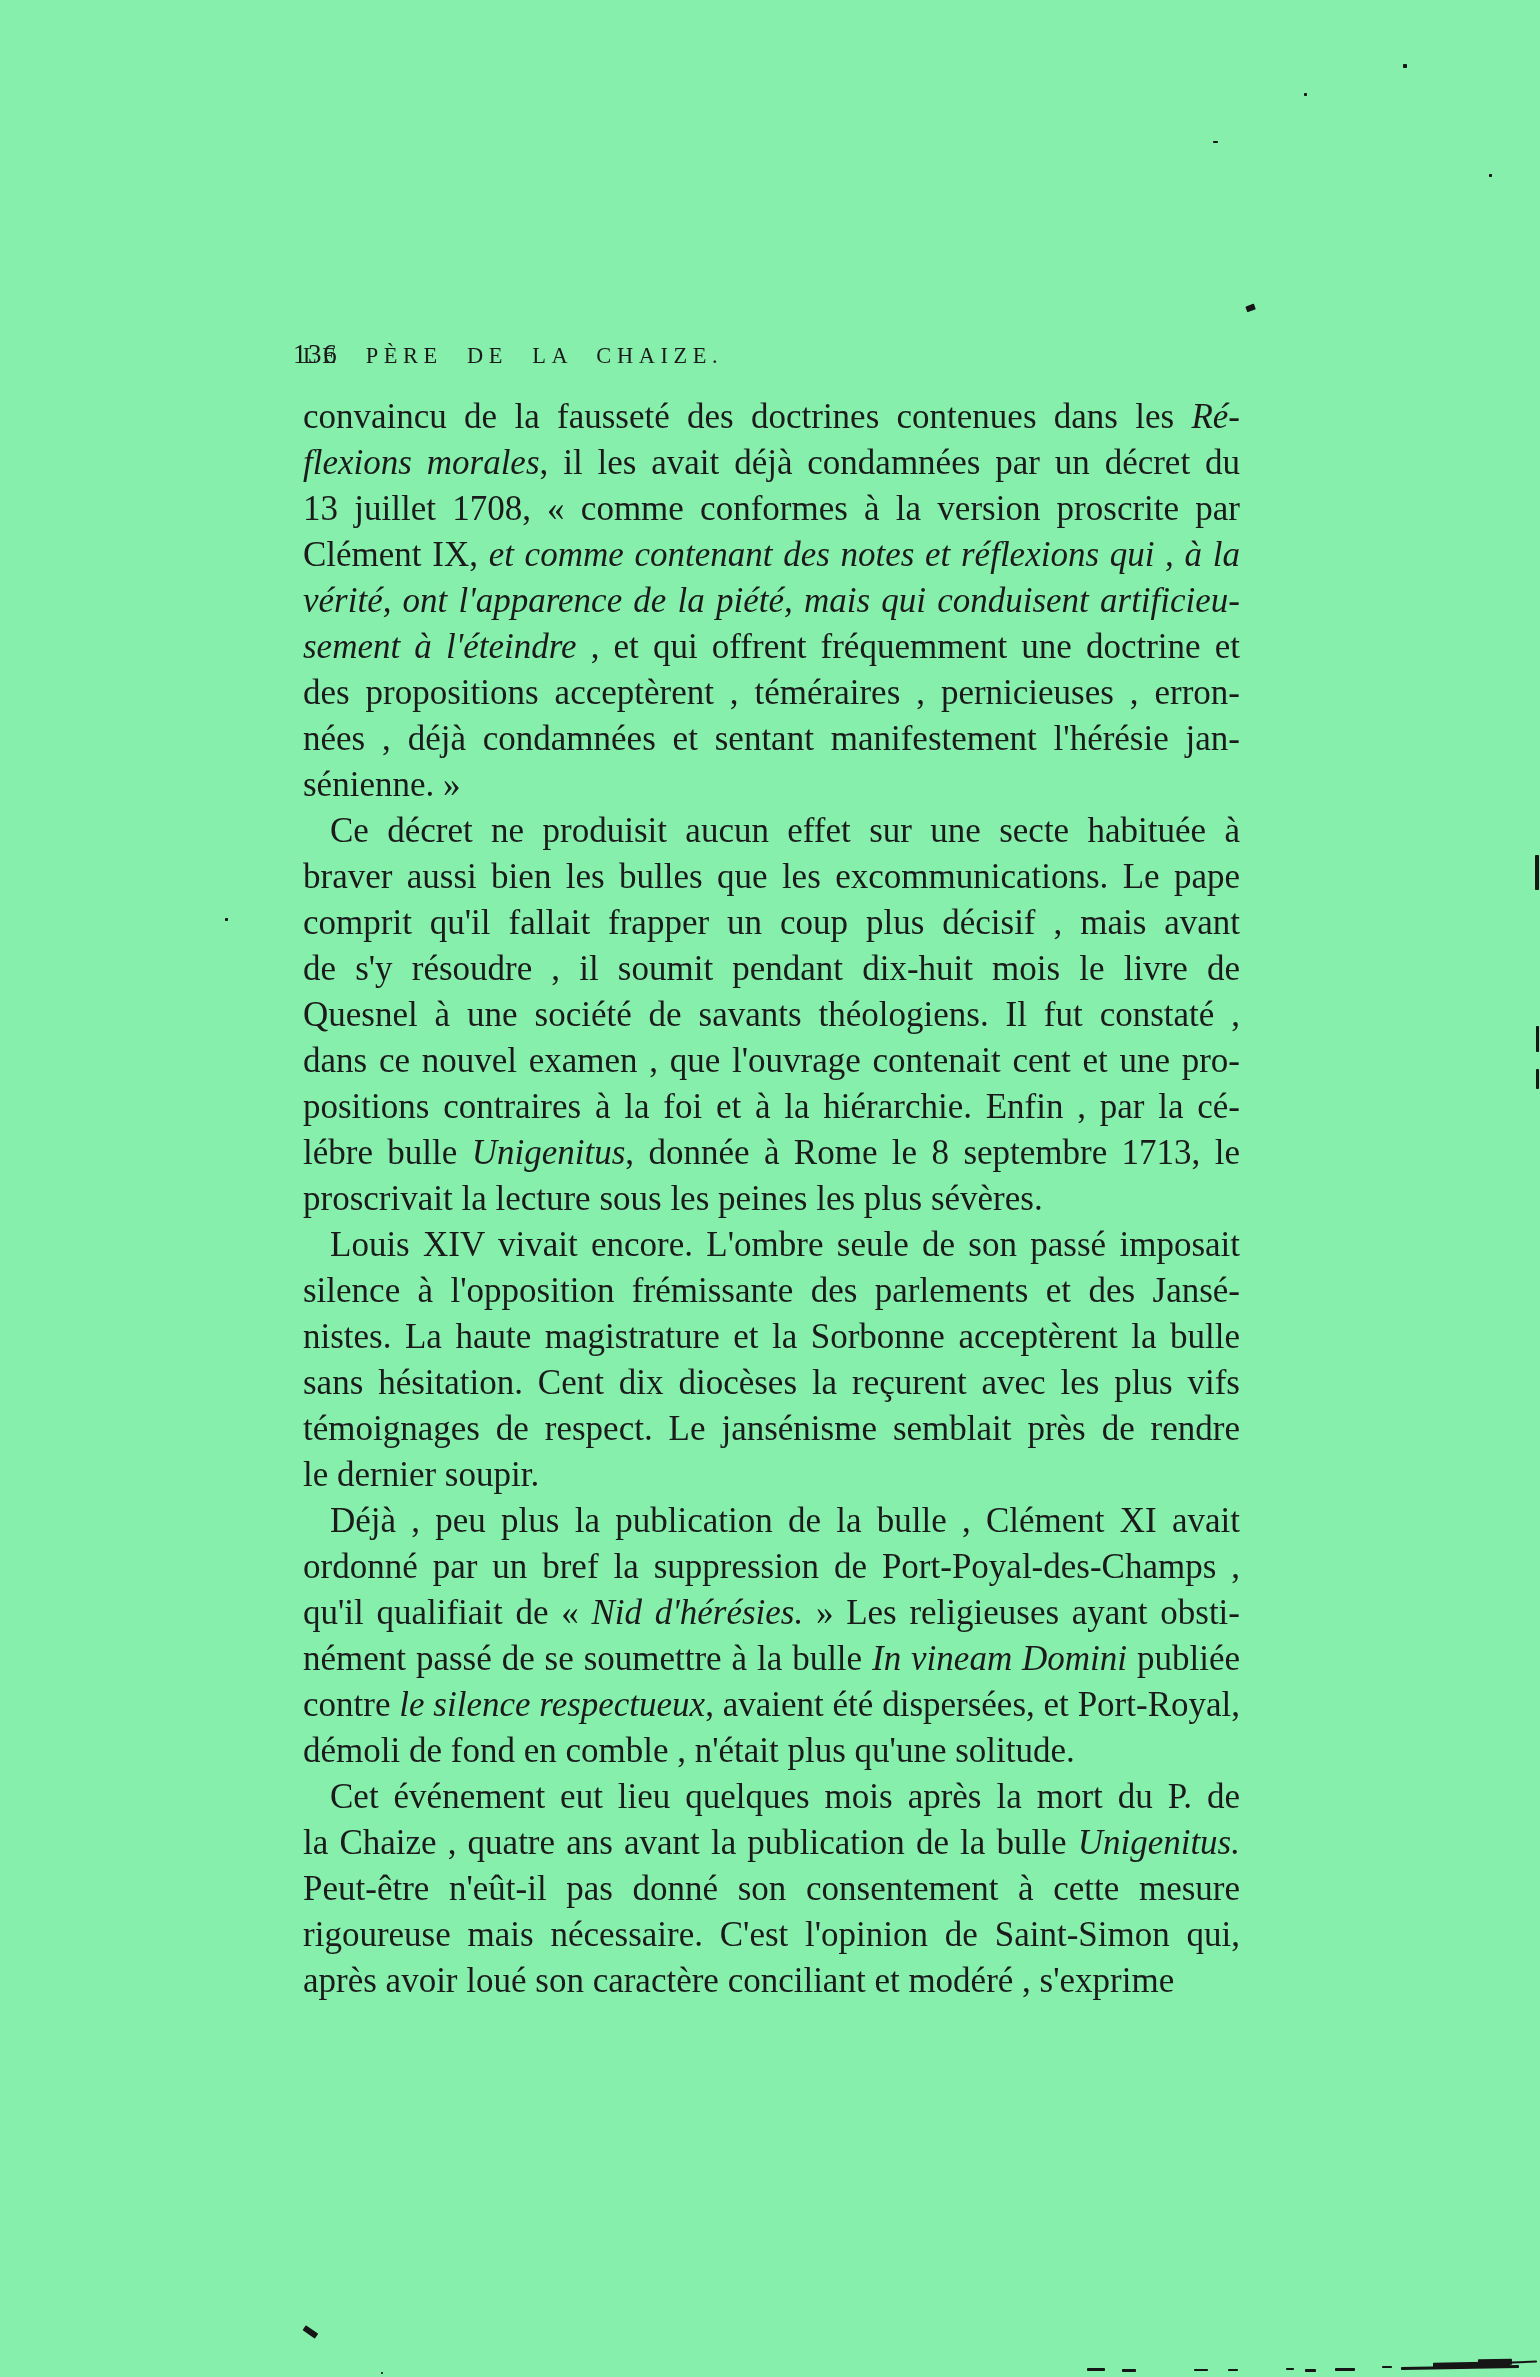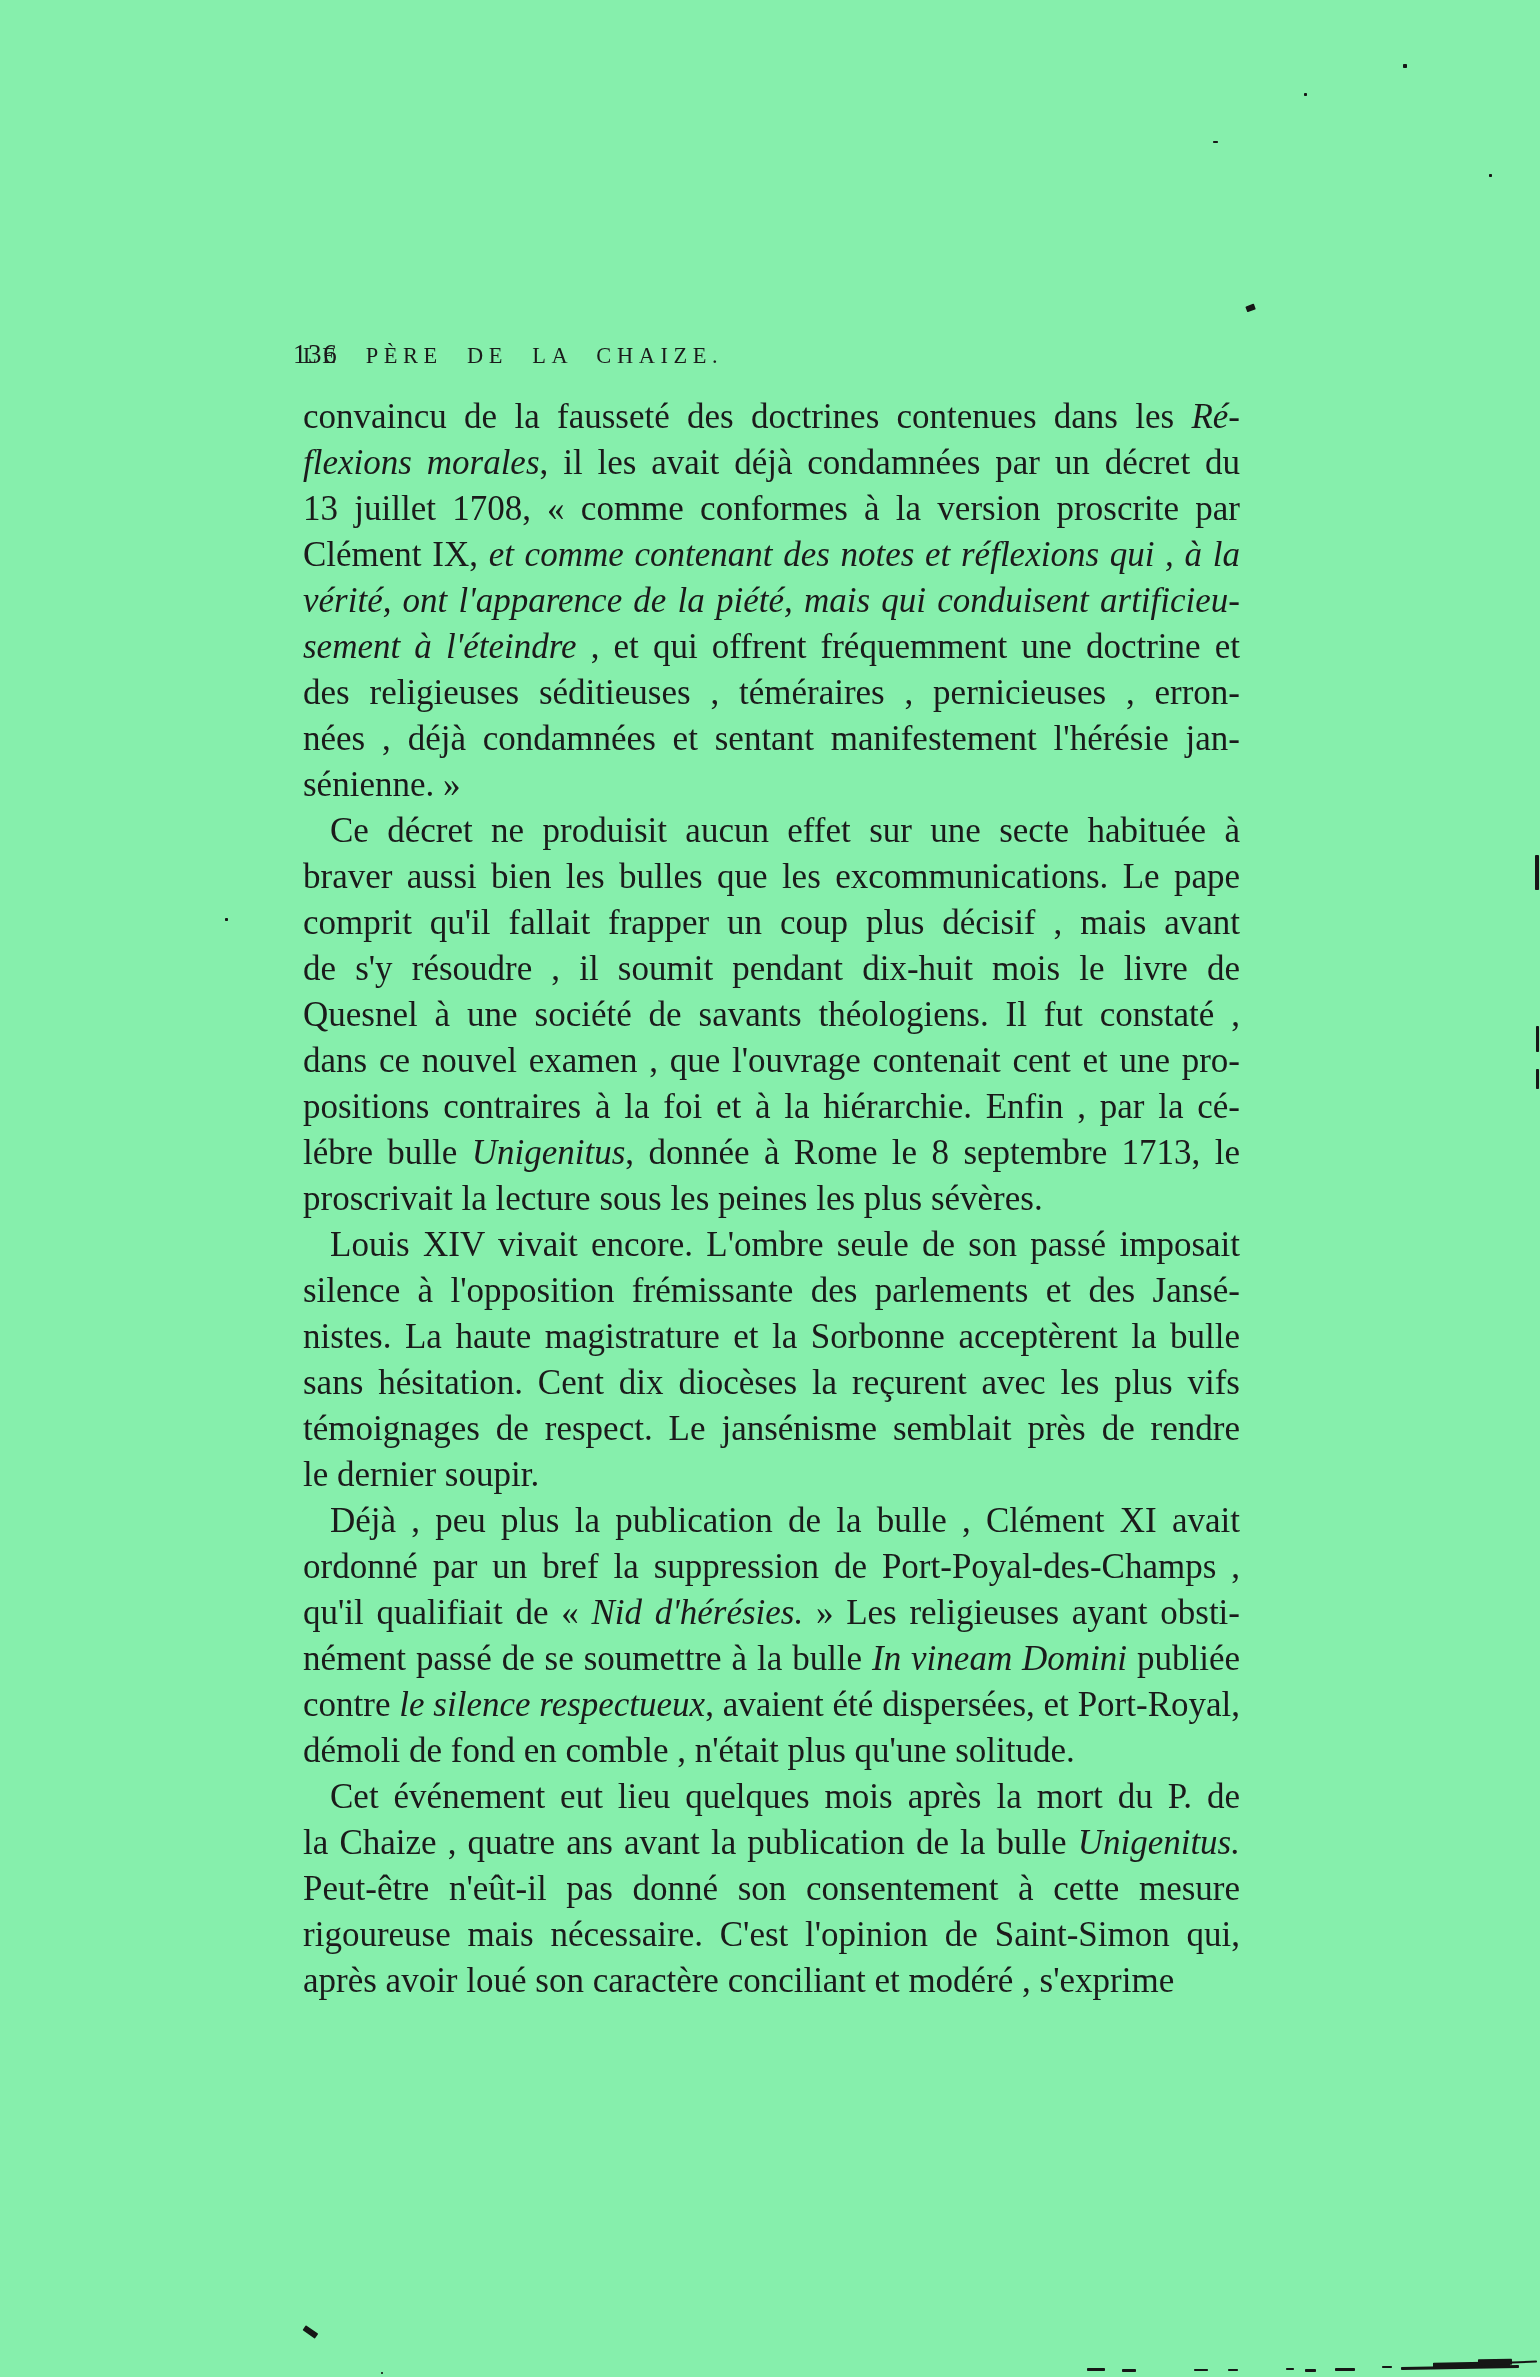--- a/index.html
+++ b/index.html
@@ -49,21 +49,21 @@
 <div class="page">
   <span class="pagenum">136</span>
   <span class="running-title">LE PÈRE DE LA CHAIZE.</span>
   <div class="page-text">
       <div class="line"><span class="ro">convaincu de la fausseté des doctrines contenues dans les </span><span class="it">Ré-</span></div>
       <div class="line"><span class="it">flexions morales</span><span class="ro">, il les avait déjà condamnées par un décret du</span></div>
       <div class="line"><span class="ro">13 juillet 1708, « comme conformes à la version proscrite par</span></div>
       <div class="line"><span class="ro">Clément IX, </span><span class="it">et comme contenant des notes et réflexions qui , à la</span></div>
       <div class="line"><span class="it">vérité, ont l'apparence de la piété, mais qui conduisent artificieu-</span></div>
       <div class="line"><span class="it">sement à l'éteindre</span><span class="ro"> , et qui offrent fréquemment une doctrine et</span></div>
-      <div class="line"><span class="ro">des religieuses séditieuses , téméraires , pernicieuses , erron-</span></div>
+      <div class="line"><span class="ro">des propositions acceptèrent , téméraires , pernicieuses , erron-</span></div>
       <div class="line"><span class="ro">nées , déjà condamnées et sentant manifestement l'hérésie jan-</span></div>
       <div class="line last"><span class="ro">sénienne. »</span></div>
       <div class="line indent"><span class="ro">Ce décret ne produisit aucun effet sur une secte habituée à</span></div>
       <div class="line"><span class="ro">braver aussi bien les bulles que les excommunications. Le pape</span></div>
       <div class="line"><span class="ro">comprit qu'il fallait frapper un coup plus décisif , mais avant</span></div>
       <div class="line"><span class="ro">de s'y résoudre , il soumit pendant dix-huit mois le livre de</span></div>
       <div class="line"><span class="ro">Quesnel à une société de savants théologiens. Il fut constaté ,</span></div>
       <div class="line"><span class="ro">dans ce nouvel examen , que l'ouvrage contenait cent et une pro-</span></div>
       <div class="line"><span class="ro">positions contraires à la foi et à la hiérarchie.  Enfin ,  par la cé-</span></div>
       <div class="line"><span class="ro">lébre bulle </span><span class="it">Unigenitus</span><span class="ro">, donnée à Rome le 8 septembre 1713, le</span></div>

